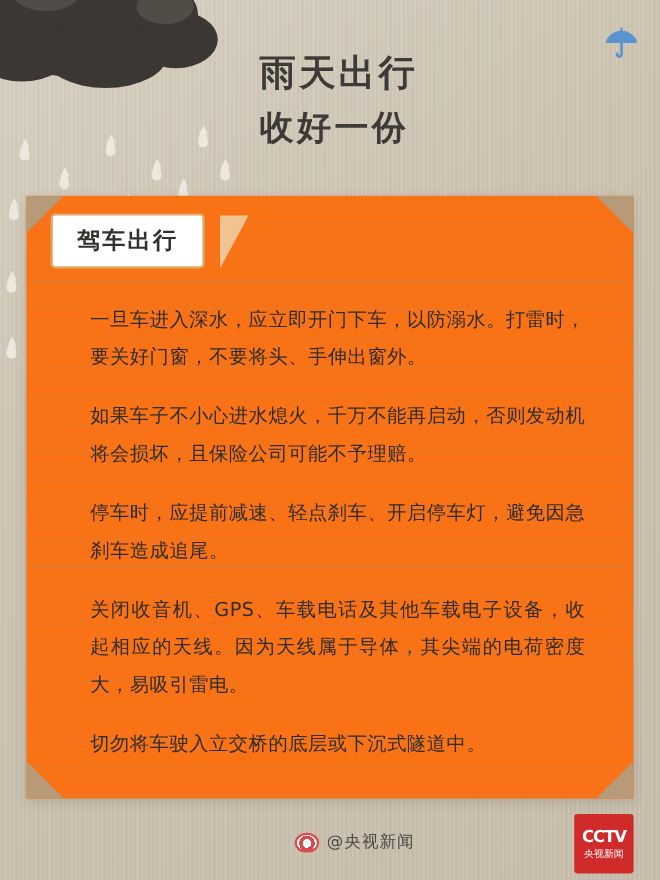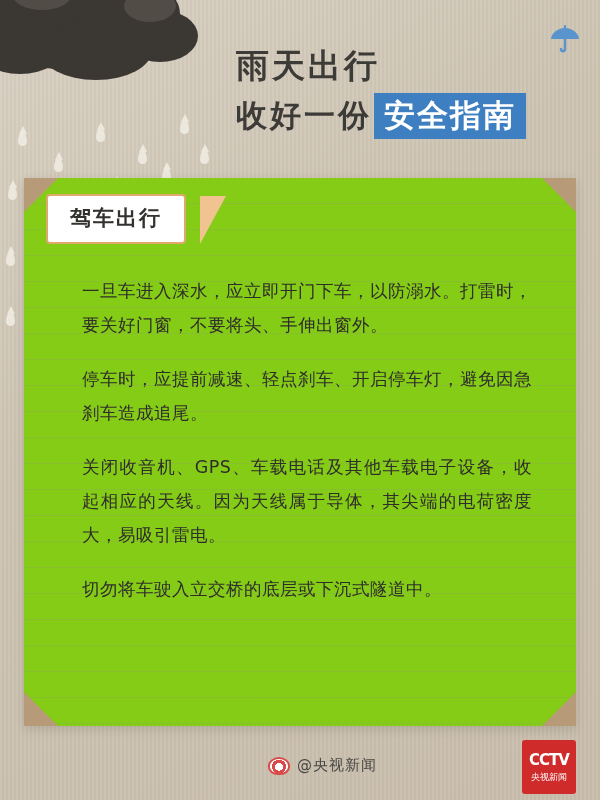--- a/index.html
+++ b/index.html
@@ -85,21 +85,21 @@
     position: absolute;
     right: -6px; top: -22px;
     width: 34px; height: 34px;
   }
 
   
   .card {
     position: absolute;
     left: 24px; top: 178px;
     width: 552px; height: 548px;
-    background: #84cc16;
+    background: #f97316;
     box-shadow: 0 3px 10px rgba(0,0,0,.12);
     overflow: hidden;
   }
   .card-lines {
     position: absolute; inset: 0;
     background: repeating-linear-gradient(
       to bottom,
       rgba(0,0,0,0) 0px,
       rgba(0,0,0,0) 25px,
       rgba(150,145,130,0.22) 25px,
@@ -242,21 +242,20 @@
 <div class="drop" style="left:112px; top:182px;"></div>
 <div class="drop" style="left:162px; top:168px;"></div>
 <div class="drop" style="left:6px;   top:252px;"></div>
 <div class="drop" style="left:6px;   top:312px;"></div>
 <div class="drop" style="left:200px; top:150px;"></div>
 
 <div class="title-block">
   <div class="title-line1">雨天出行</div>
   <div class="title-line2">
     <span class="title-line2-text">收好一份</span>
-    <span class="title-highlight">安全指南</span>
     <span class="umbrella">
       <svg width="34" height="34" viewBox="0 0 34 34">
         <path d="M17 6 C8 6 3 13 3 17 L31 17 C31 13 26 6 17 6 Z" fill="#5a94cc"></path>
         <path d="M17 17 L17 27 C17 30 13 30 13 27" stroke="#5a94cc" stroke-width="2.4" fill="none" stroke-linecap="round"></path>
         <path d="M17 4 L17 7" stroke="#5a94cc" stroke-width="2.2" stroke-linecap="round"></path>
       </svg>
     </span>
   </div>
 </div>
 
@@ -265,20 +264,21 @@
   <div class="corner tl"></div>
   <div class="corner tr"></div>
   <div class="corner bl"></div>
   <div class="corner br"></div>
 
   <div class="tag-ribbon"></div>
   <div class="section-tag">驾车出行</div>
 
   <div class="content">
     <div class="para">一旦车进入深水，应立即开门下车，以防溺水。打雷时，要关好门窗，不要将头、手伸出窗外。</div>
+    <div class="para">如果车子不小心进水熄火，千万不能再启动，否则发动机将会损坏，且保险公司可能不予理赔。</div>
     <div class="para">停车时，应提前减速、轻点刹车、开启停车灯，避免因急刹车造成追尾。</div>
     <div class="para">关闭收音机、GPS、车载电话及其他车载电子设备，收起相应的天线。因为天线属于导体，其尖端的电荷密度大，易吸引雷电。</div>
     <div class="para">切勿将车驶入立交桥的底层或下沉式隧道中。</div>
   </div>
 </div>
 
 <div class="footer">
   <div class="weibo">
     <span class="weibo-eye"></span>
     <span class="weibo-text">@央视新闻</span>

